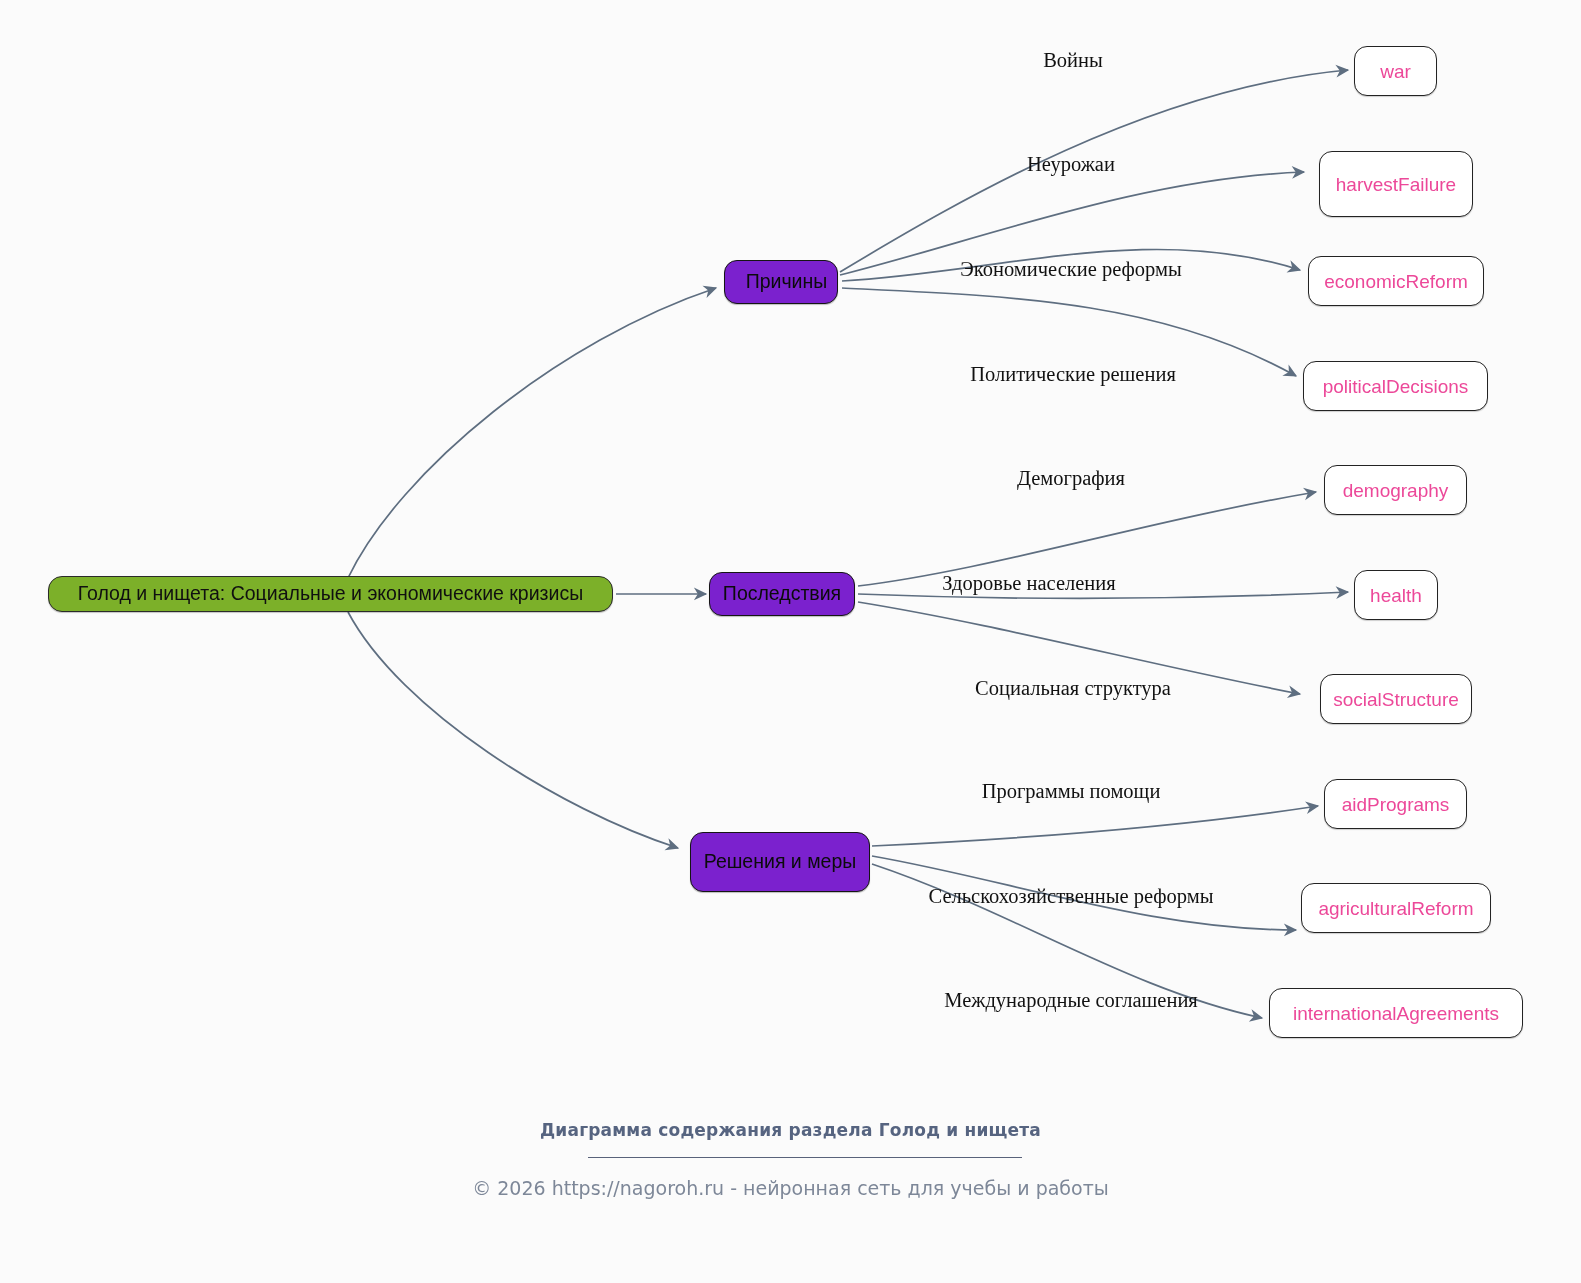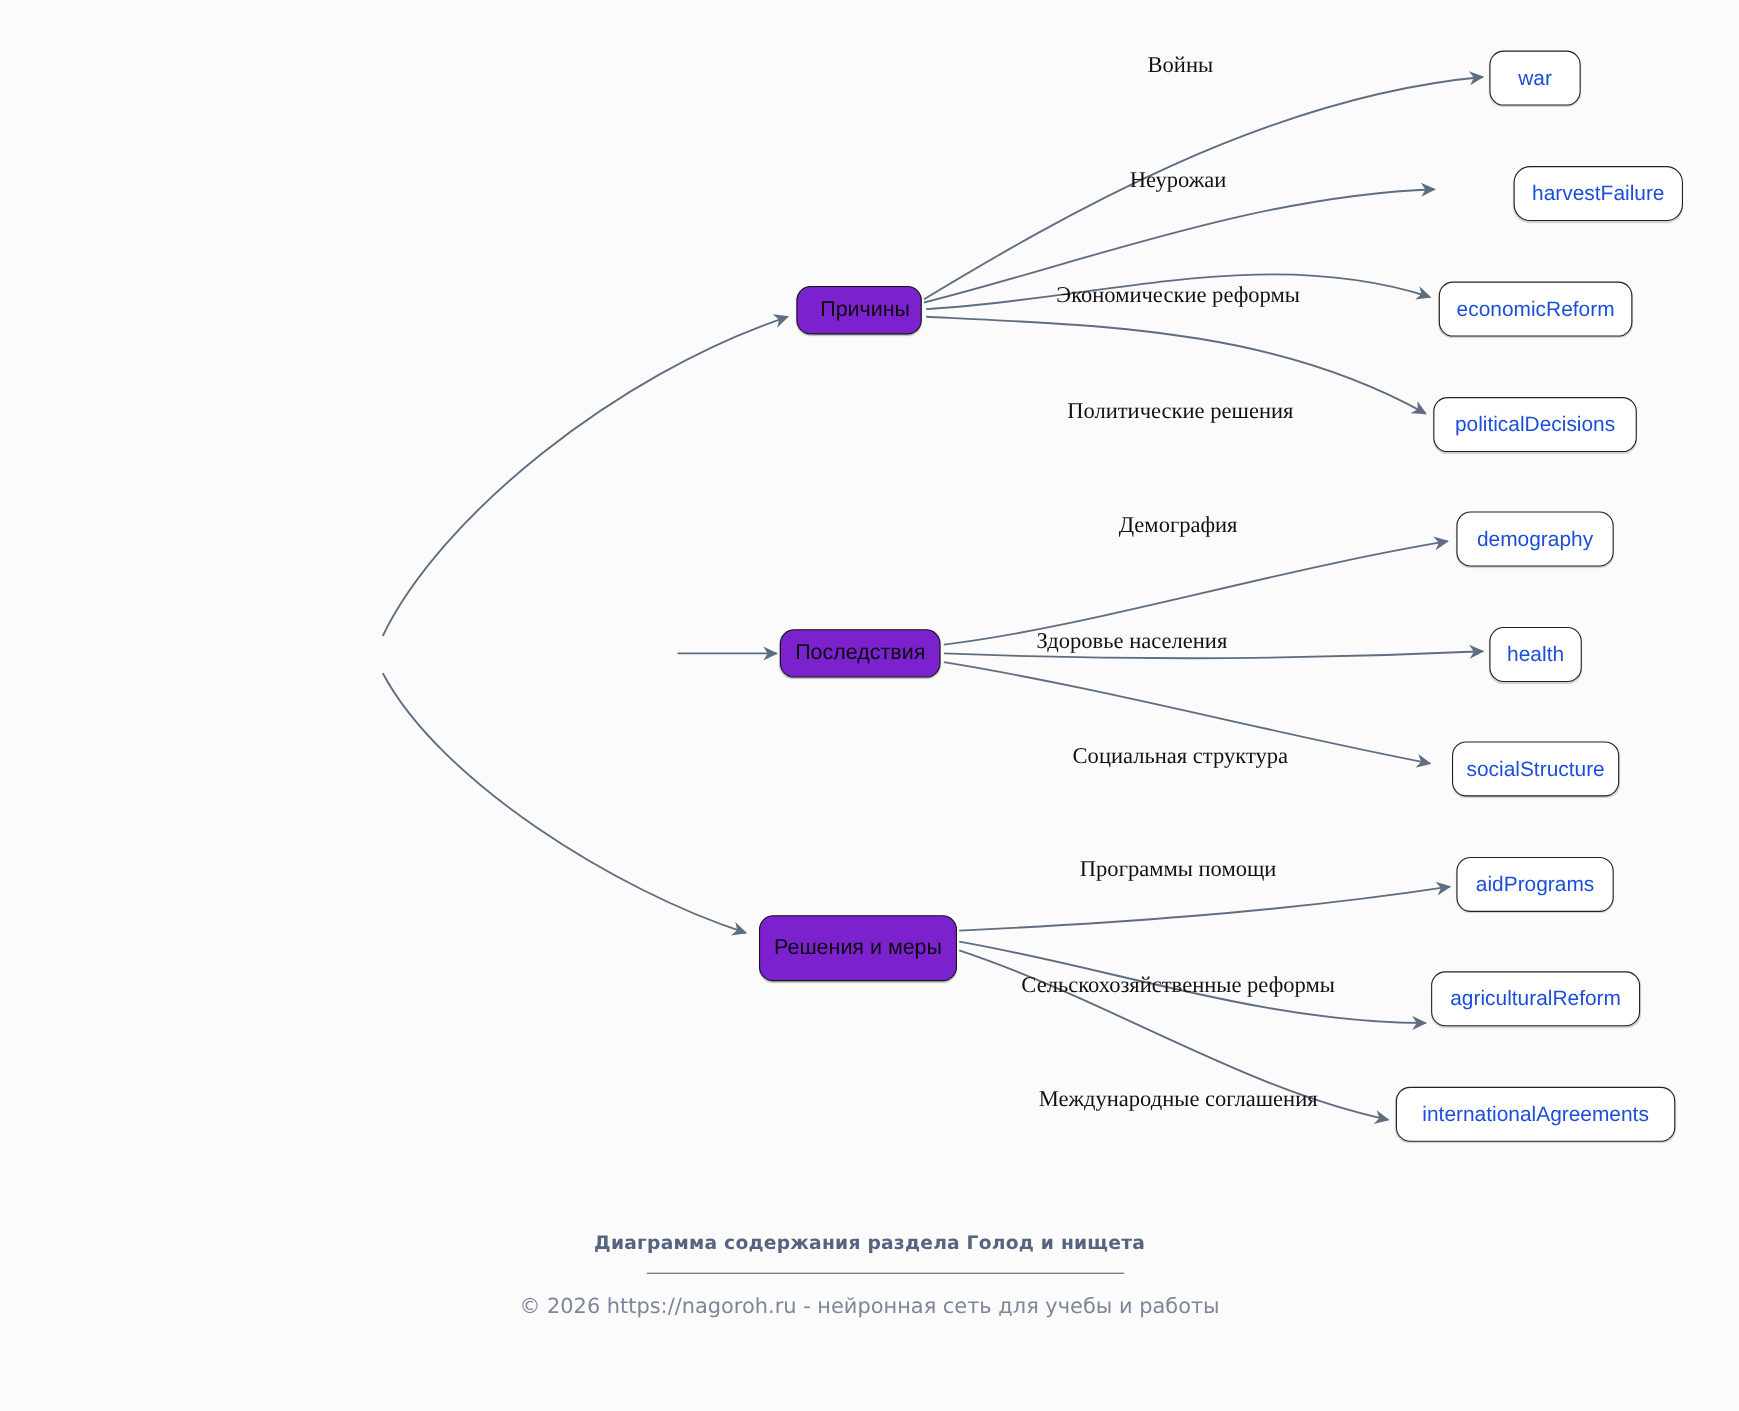--- a/index.html
+++ b/index.html
@@ -50,21 +50,21 @@
     border-radius: 13px;
     color: #0b0b0b;
     font-size: 19.5px;
     padding: 0 13px;
     box-shadow: 0 1px 1px rgba(0,0,0,.25);
   }
   .node-leaf {
     background: #ffffff;
     border: 1.8px solid #232323;
     border-radius: 13px;
-    color: #1d4ed8;
+    color: #ec4899;
     font-size: 19px;
     padding: 16px 13px;
     box-shadow: 0 1px 1px rgba(0,0,0,.18);
   }
 
   
   .edge-label {
     position: absolute;
     font-family: "Liberation Serif", "DejaVu Serif", serif;
     font-size: 20.5px;
@@ -126,35 +126,38 @@
       <path d="M858,586 C990,570 1150,520 1316,492"></path>
       <path d="M858,594 C1010,600 1180,600 1348,592"></path>
       <path d="M858,602 C1000,625 1150,665 1300,694"></path>
 
       <path d="M872,846 C1000,840 1160,830 1318,806"></path>
       <path d="M872,856 C1010,880 1150,930 1296,930"></path>
       <path d="M872,864 C1010,910 1130,990 1262,1018"></path>
     </g>
   </svg>
 
+  <div class="node node-root" style="left:48px; top:576px; width:565px; height:36px;">
+    <span>Голод и нищета: Социальные и экономические кризисы</span>
+  </div>
 
   <div class="node node-branch" style="left:724px; top:260px; width:114px; height:44px;padding-left:24px;">
     <span>Причины</span>
   </div>
   <div class="node node-branch" style="left:709px; top:572px; width:146px; height:44px;">
     <span>Последствия</span>
   </div>
   <div class="node node-branch" style="left:690px; top:832px; width:180px; height:60px;">
     <span>Решения и меры</span>
   </div>
 
   <div class="node node-leaf" style="left:1354px; top:46px; width:83px; height:50px;">
     <span>war</span>
   </div>
-  <div class="node node-leaf" style="left:1376px; top:151px; width:154px; height:50px;border-radius:15px;">
+  <div class="node node-leaf" style="left:1319px; top:151px; width:154px; height:66px;">
     <span>harvestFailure</span>
   </div>
   <div class="node node-leaf" style="left:1308px; top:256px; width:176px; height:50px;">
     <span>economicReform</span>
   </div>
   <div class="node node-leaf" style="left:1303px; top:361px; width:185px; height:50px;">
     <span>politicalDecisions</span>
   </div>
 
   <div class="node node-leaf" style="left:1324px; top:465px; width:143px; height:50px;">

